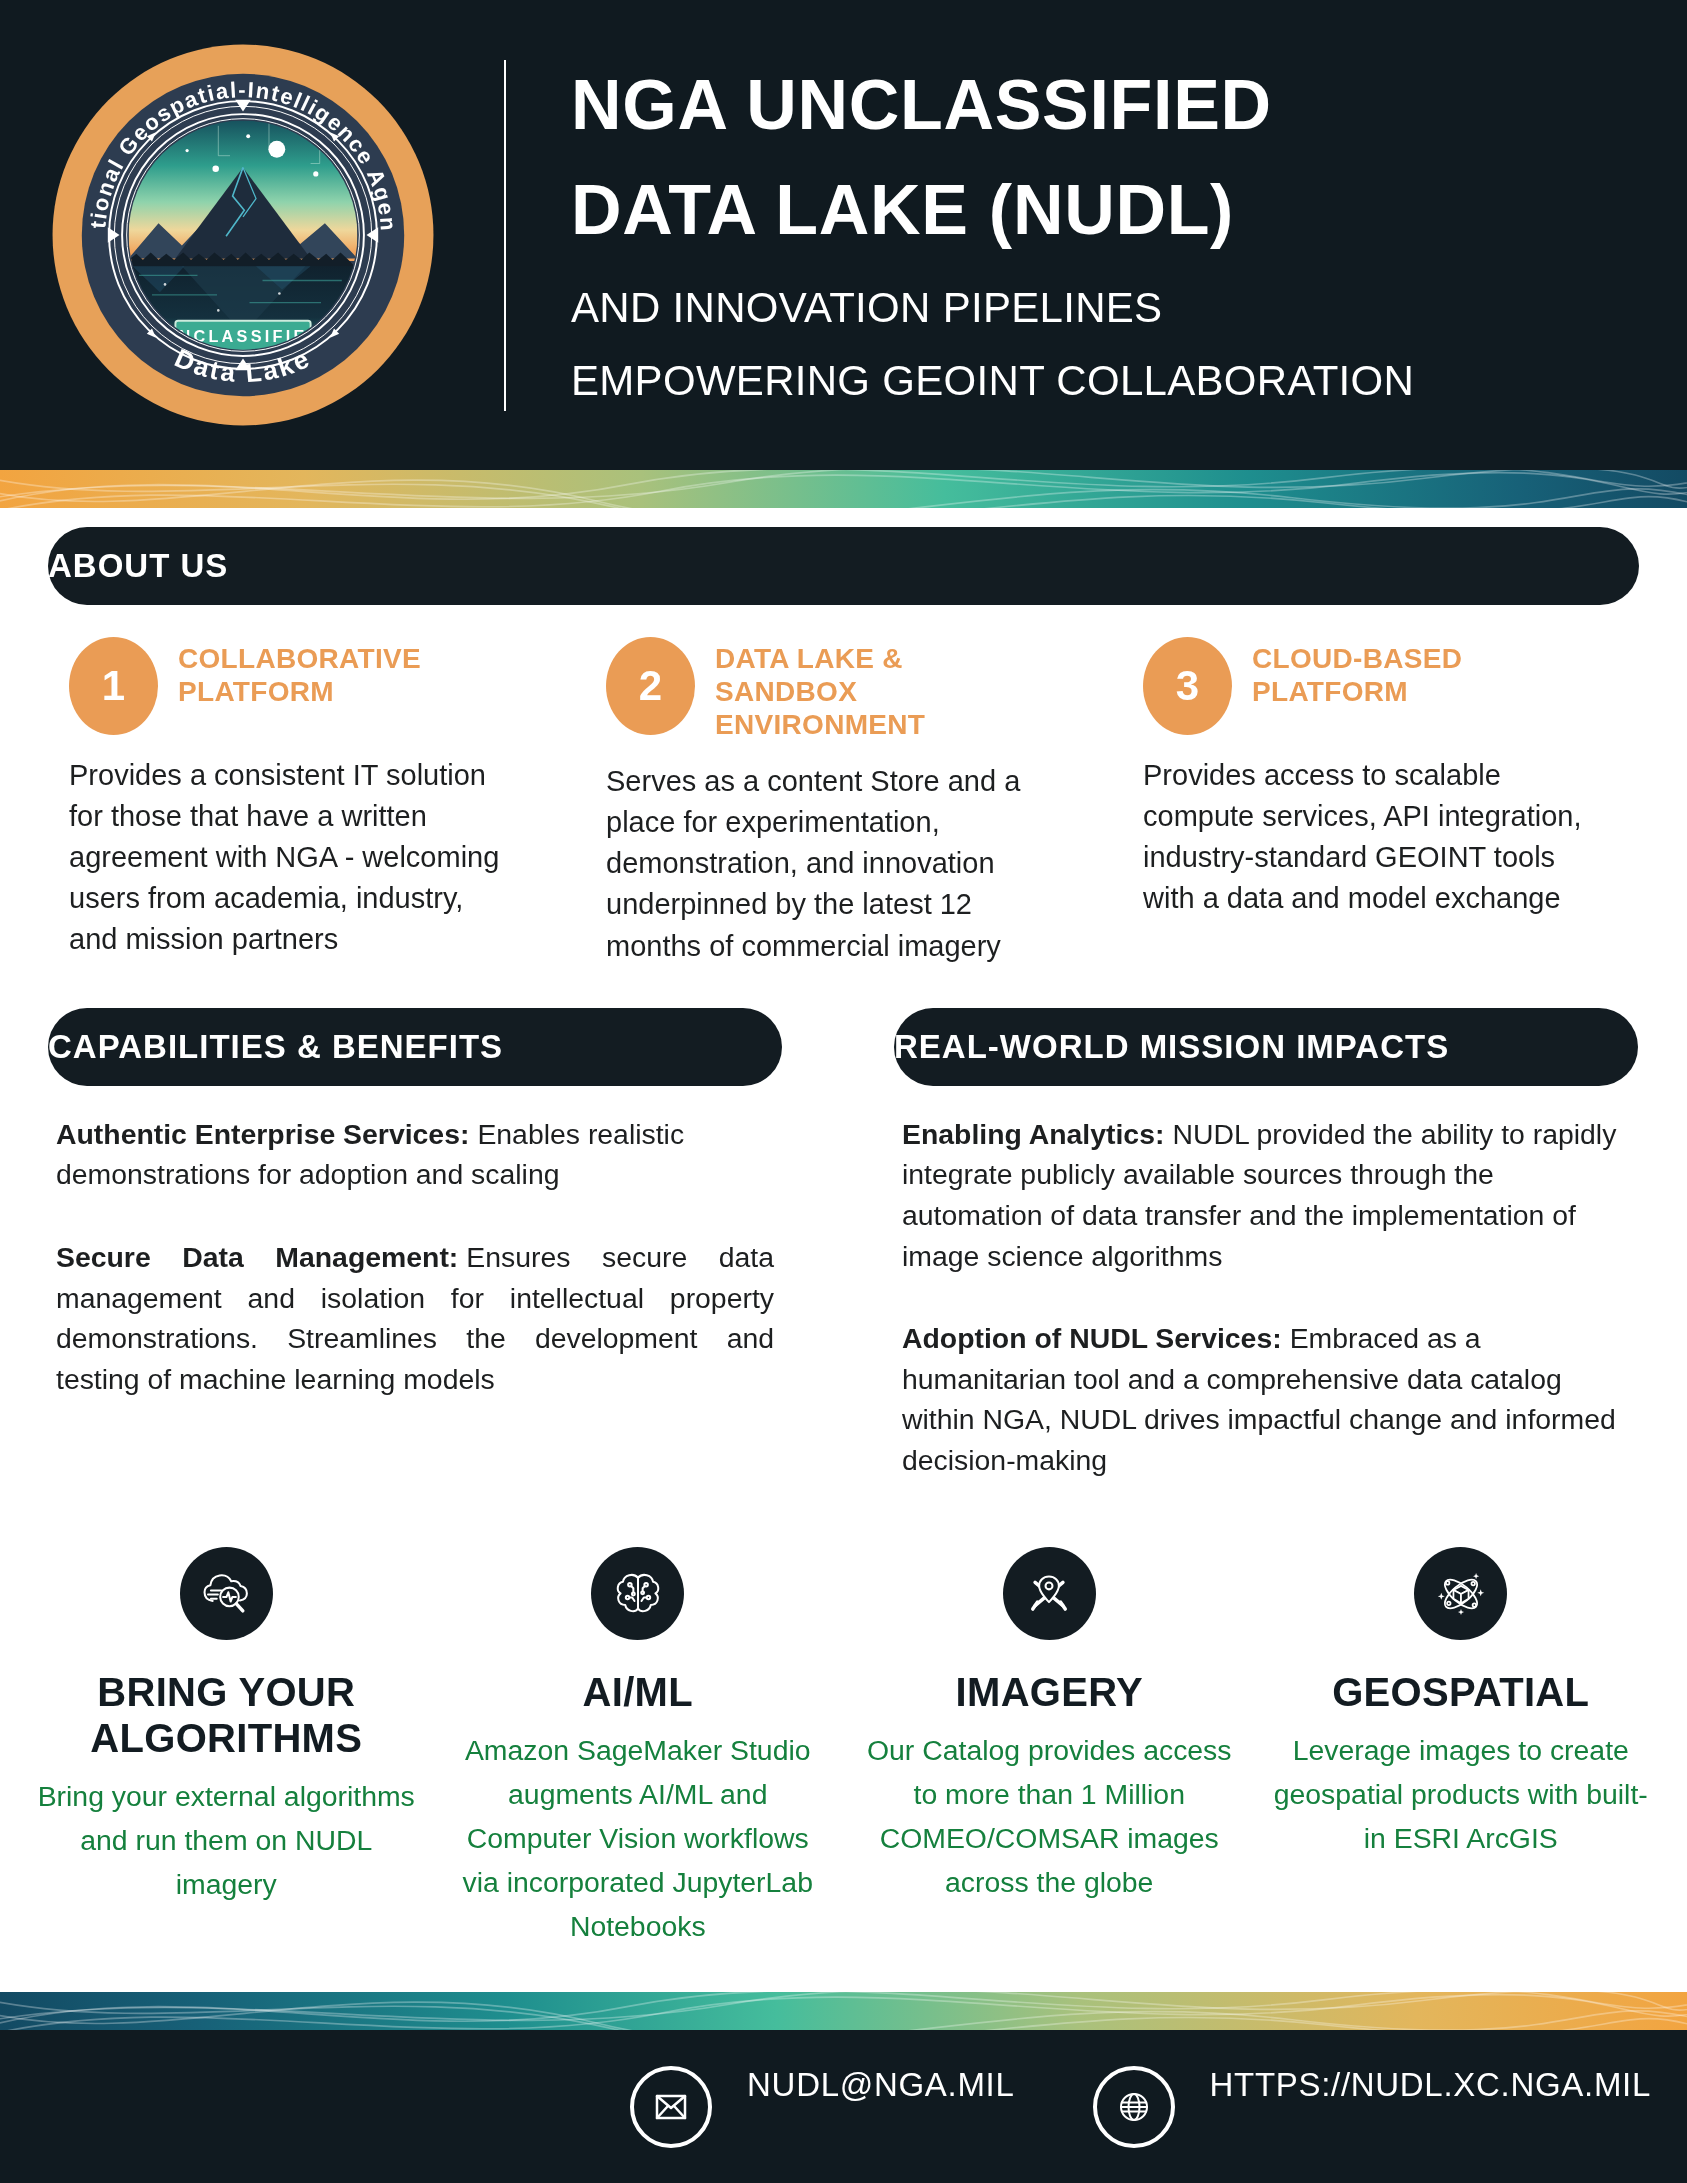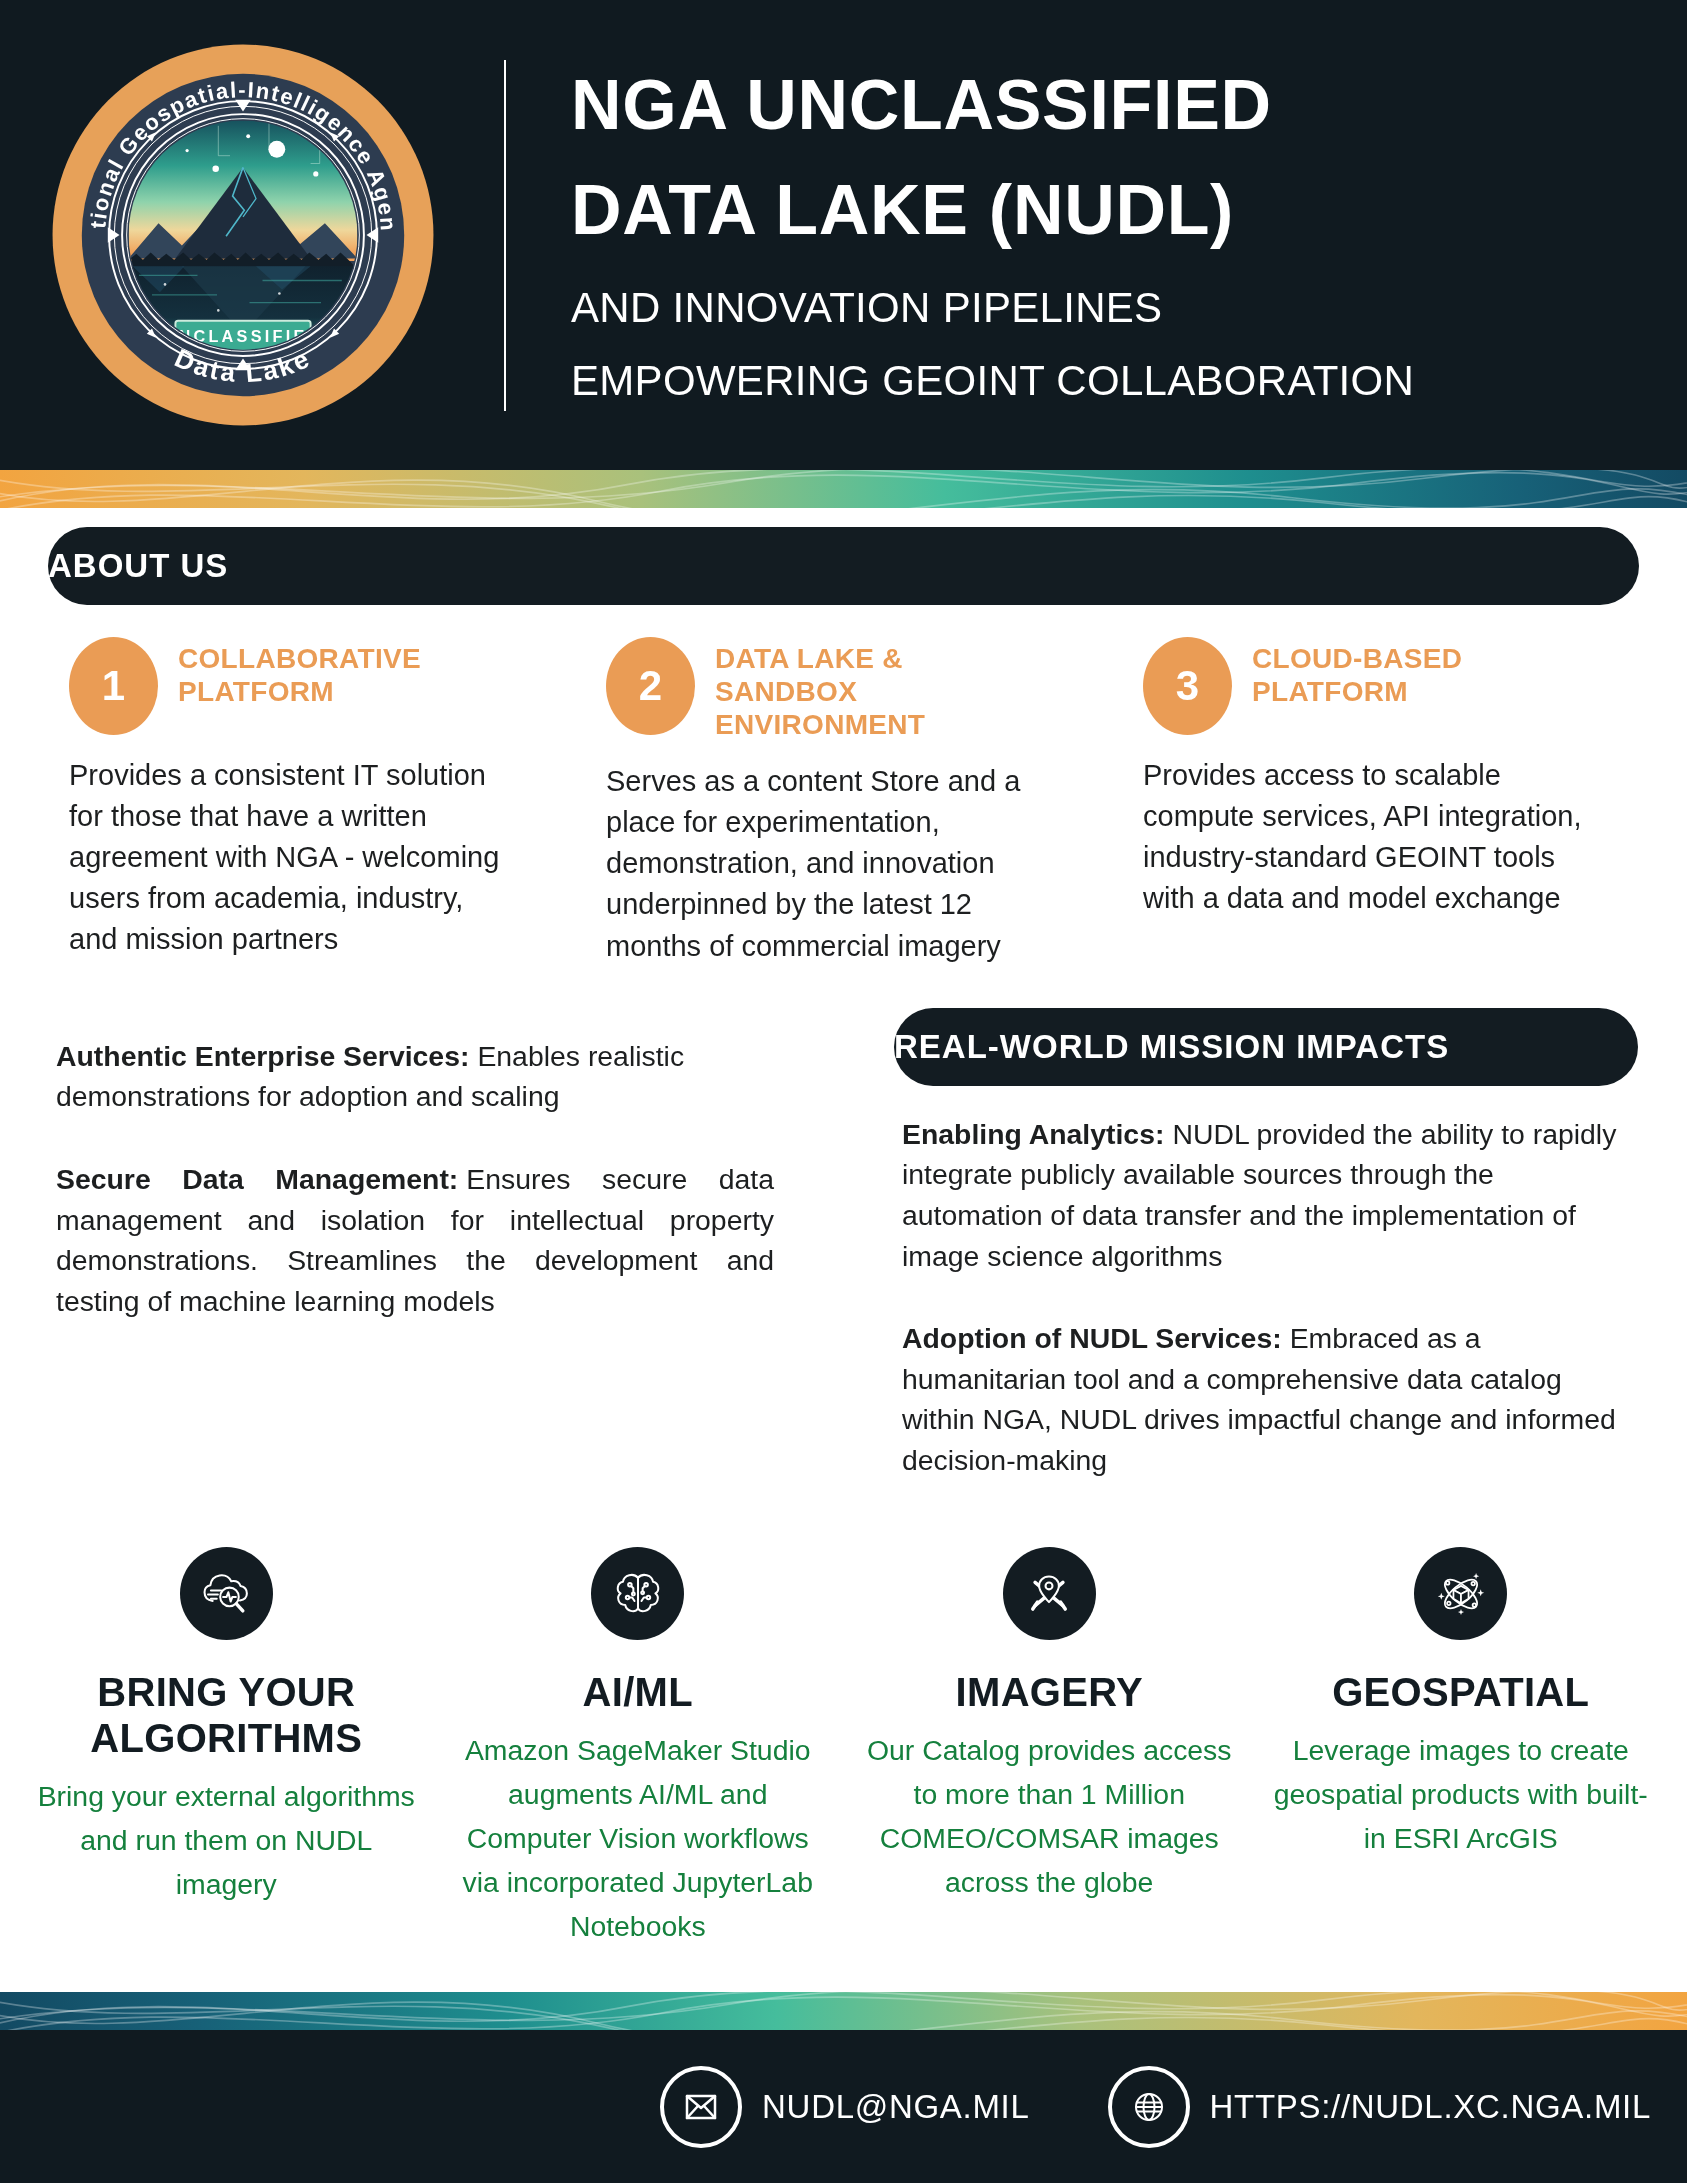--- a/index.html
+++ b/index.html
@@ -52,21 +52,21 @@
                display:flex;align-items:center;justify-content:center;}
   .icon-circle svg{width:58px;height:58px;}
   .feature-title{margin-top:29px;color:#131C22;font-size:40px;font-weight:800;
                  line-height:1.15;max-width:331px;letter-spacing:0.3px;}
   .feature-body{margin-top:13.2px;color:#15803d;font-size:28.4px;line-height:1.55;max-width:385px;}
 
   
   .footer-area{position:absolute;left:0;right:0;bottom:0;}
   .footer{height:153px;background:#101A20;display:flex;align-items:center;
           justify-content:flex-end;padding-right:36px;gap:78px;}
-  .contact{display:flex;align-items:center;gap:20px;color:#fff;}
+  .contact{display:flex;gap:35px;color:#fff;}
   .contact-circle{width:82px;height:82px;border-radius:50%;border:4.6px solid #fff;
                   box-sizing:border-box;display:flex;align-items:center;justify-content:center;}
   .contact-circle svg{width:50px;height:50px;}
   .contact-label{font-size:33px;font-weight:500;letter-spacing:0.7px;}
 </style>
 </head>
 <body>
 
 <div class="page">
 
@@ -223,20 +223,23 @@
           <span>3</span>
         </div>
         <div class="about-title">CLOUD-BASED PLATFORM</div>
       </div>
       <div class="about-body">Provides access to scalable compute services, API integration, industry-standard GEOINT tools with a data and model exchange</div>
     </div>
   </div>
 
   <div class="two-col">
     <div>
+      <div class="pill">
+        <span>CAPABILITIES &amp; BENEFITS</span>
+      </div>
       <div class="col-inner">
         <p class="para">
           <b>Authentic Enterprise Services:</b><span>Enables realistic demonstrations for adoption and scaling</span>
         </p>
         <p class="para justify">
           <b>Secure Data Management:</b><span>Ensures secure data management and isolation for intellectual property demonstrations. Streamlines the development and testing of machine learning models</span>
         </p>
       </div>
     </div>
 

